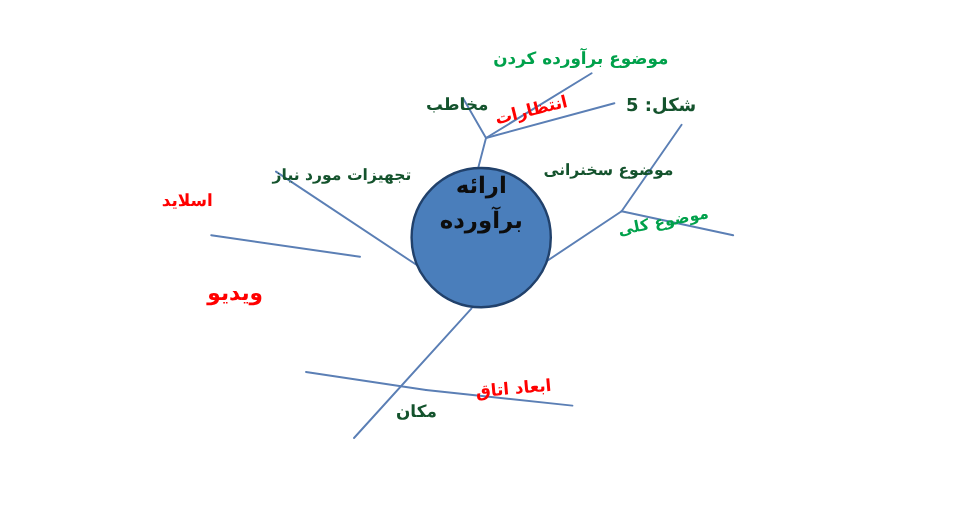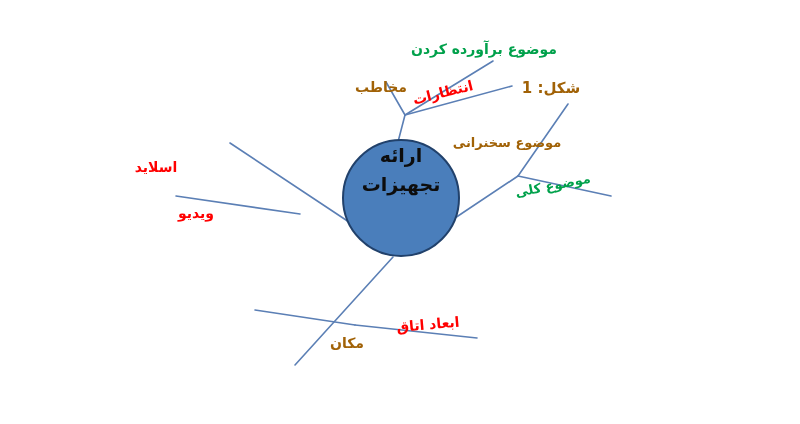--- a/index.html
+++ b/index.html
@@ -45,21 +45,21 @@
   }
   .label {
     position: absolute;
     white-space: nowrap;
     font-weight: bold;
     direction: rtl;
     text-align: center;
     line-height: 1.1;
     transform: translate(-50%, -50%);
   }
-  .lbl-black { color: #a16207; }
+  .lbl-black { color: #14532d; }
   .lbl-red   { color: #ff0000; }
   .lbl-green { color: #00a14b; }
 </style>
 </head>
 <body>
 
 <div id="canvas">
 
   <svg id="edges" viewBox="0 0 800 424" xmlns="http://www.w3.org/2000/svg">
       <line x1="405" y1="115" x2="386" y2="188" stroke="#5b7fb5" stroke-width="1.6" stroke-linecap="round"></line>
@@ -71,27 +71,28 @@
       <line x1="518" y1="176" x2="611" y2="196" stroke="#5b7fb5" stroke-width="1.6" stroke-linecap="round"></line>
       <line x1="352" y1="224" x2="230" y2="143" stroke="#5b7fb5" stroke-width="1.6" stroke-linecap="round"></line>
       <line x1="300" y1="214" x2="176" y2="196" stroke="#5b7fb5" stroke-width="1.6" stroke-linecap="round"></line>
       <line x1="393" y1="257" x2="295" y2="365" stroke="#5b7fb5" stroke-width="1.6" stroke-linecap="round"></line>
       <line x1="355" y1="325" x2="255" y2="310" stroke="#5b7fb5" stroke-width="1.6" stroke-linecap="round"></line>
       <line x1="355" y1="325" x2="477" y2="338" stroke="#5b7fb5" stroke-width="1.6" stroke-linecap="round"></line>
     </svg>
 
   <div class="node-circle" id="center-node" style="left: 342px; top: 139px; width: 118px; height: 118px; background: rgb(74, 126, 187); border: 2px solid rgb(33, 65, 107);">
     <div class="line1">ارائه</div>
-    <div class="line2">تجهیزات</div>
+    <div class="line2">برآورده</div>
   </div>
 
-  <div class="label lbl-black" id="figure-caption" style="left: 551px; top: 88px; font-size: 15px;">شکل: 1</div>
+  <div class="label lbl-black" id="figure-caption" style="left: 551px; top: 88px; font-size: 15px;">شکل: 5</div>
 
 <div class="label lbl-black" style="left: 381px; top: 88px; font-size: 14px;">مخاطب</div>
     <div class="label lbl-red" style="left: 443px; top: 93px; font-size: 14px; transform: translate(-50%, -50%) rotate(-14deg);">انتظارات</div>
     <div class="label lbl-green" style="left: 484px; top: 50px; font-size: 14px;">موضوع برآورده کردن</div>
     <div class="label lbl-black" style="left: 507px; top: 143px; font-size: 13px;">موضوع سخنرانی</div>
     <div class="label lbl-green" style="left: 553px; top: 186px; font-size: 13px; transform: translate(-50%, -50%) rotate(-11deg);">موضوع کلی</div>
+    <div class="label lbl-black" style="left: 285px; top: 147px; font-size: 13px;">تجهیزات مورد نیاز</div>
     <div class="label lbl-red" style="left: 156px; top: 168px; font-size: 14px;">اسلاید</div>
-    <div class="label lbl-red" style="left: 196px; top: 214px; font-size: 14px;">ویدیو</div>
+    <div class="label lbl-red" style="left: 196px; top: 245px; font-size: 18px;">ویدیو</div>
     <div class="label lbl-black" style="left: 347px; top: 344px; font-size: 14px;">مکان</div>
     <div class="label lbl-red" style="left: 428px; top: 325px; font-size: 14px; transform: translate(-50%, -50%) rotate(-5deg);">ابعاد اتاق</div>
   </div>
 
 </body></html>

